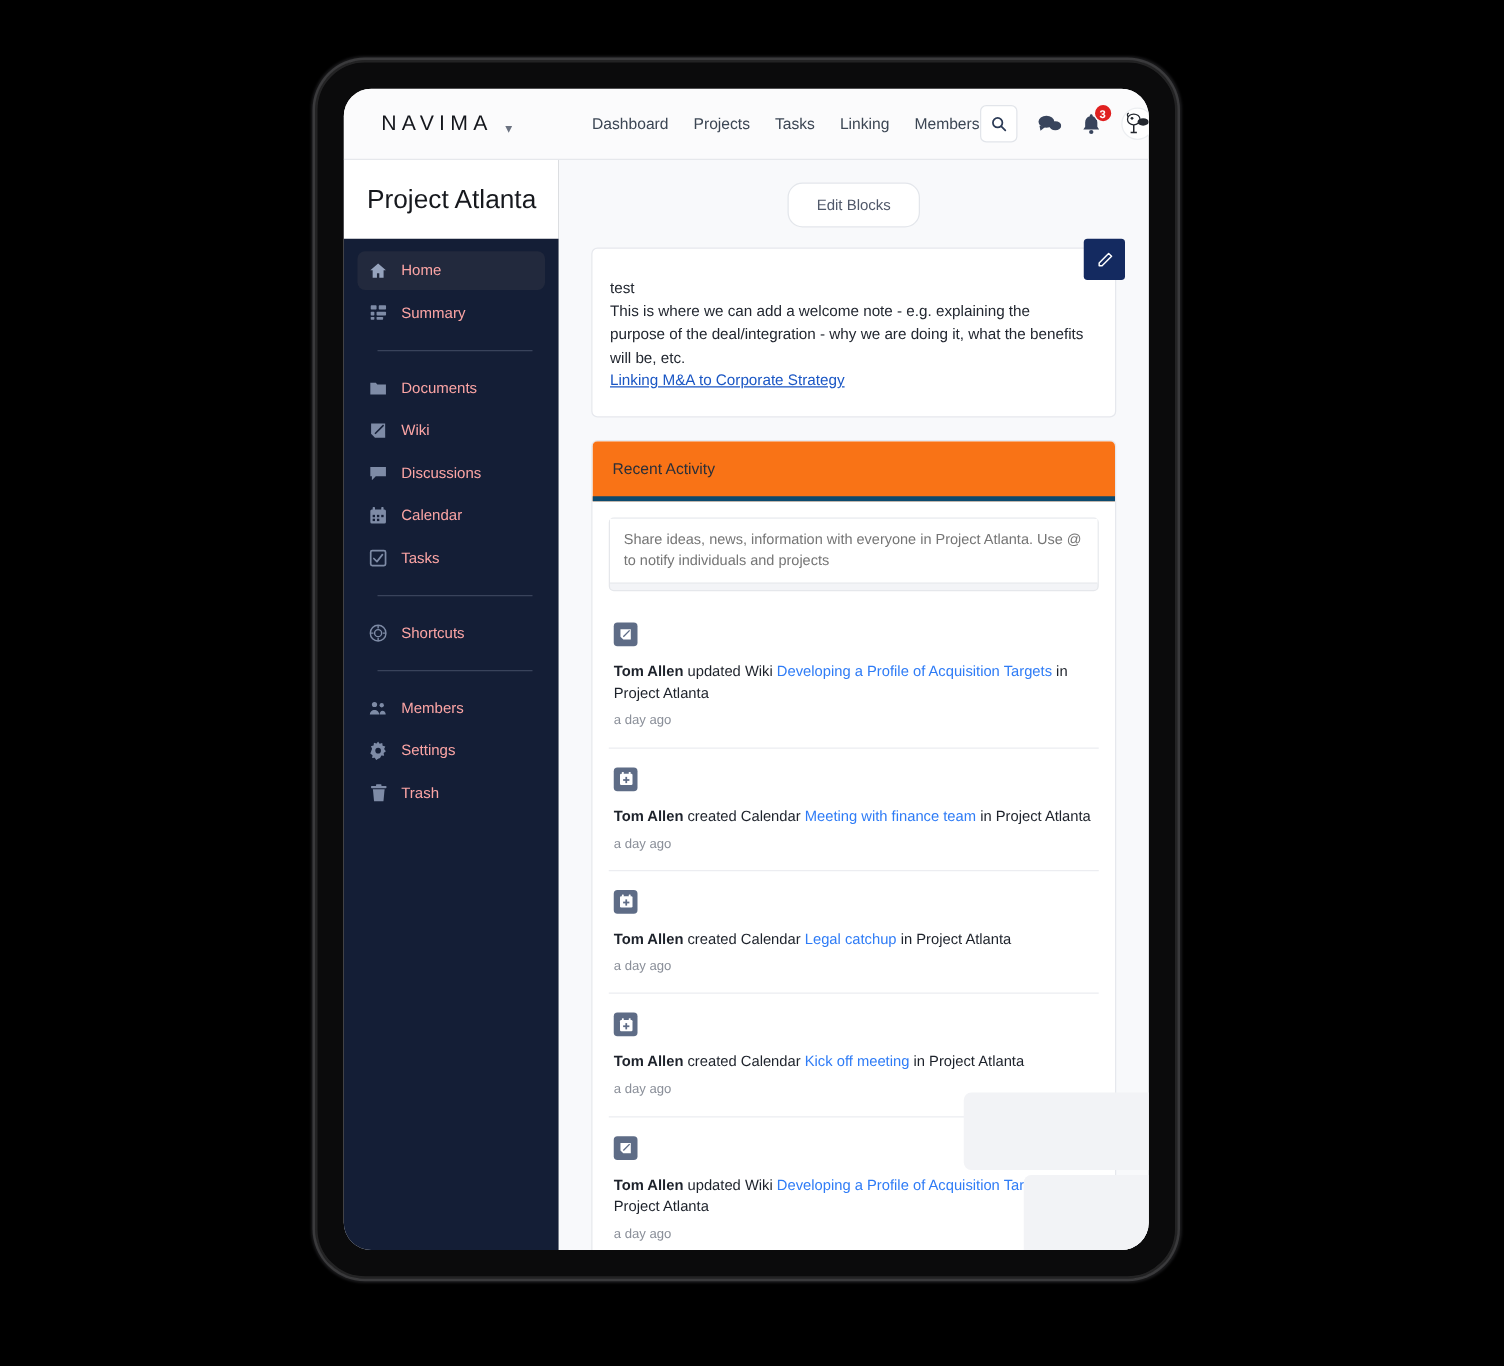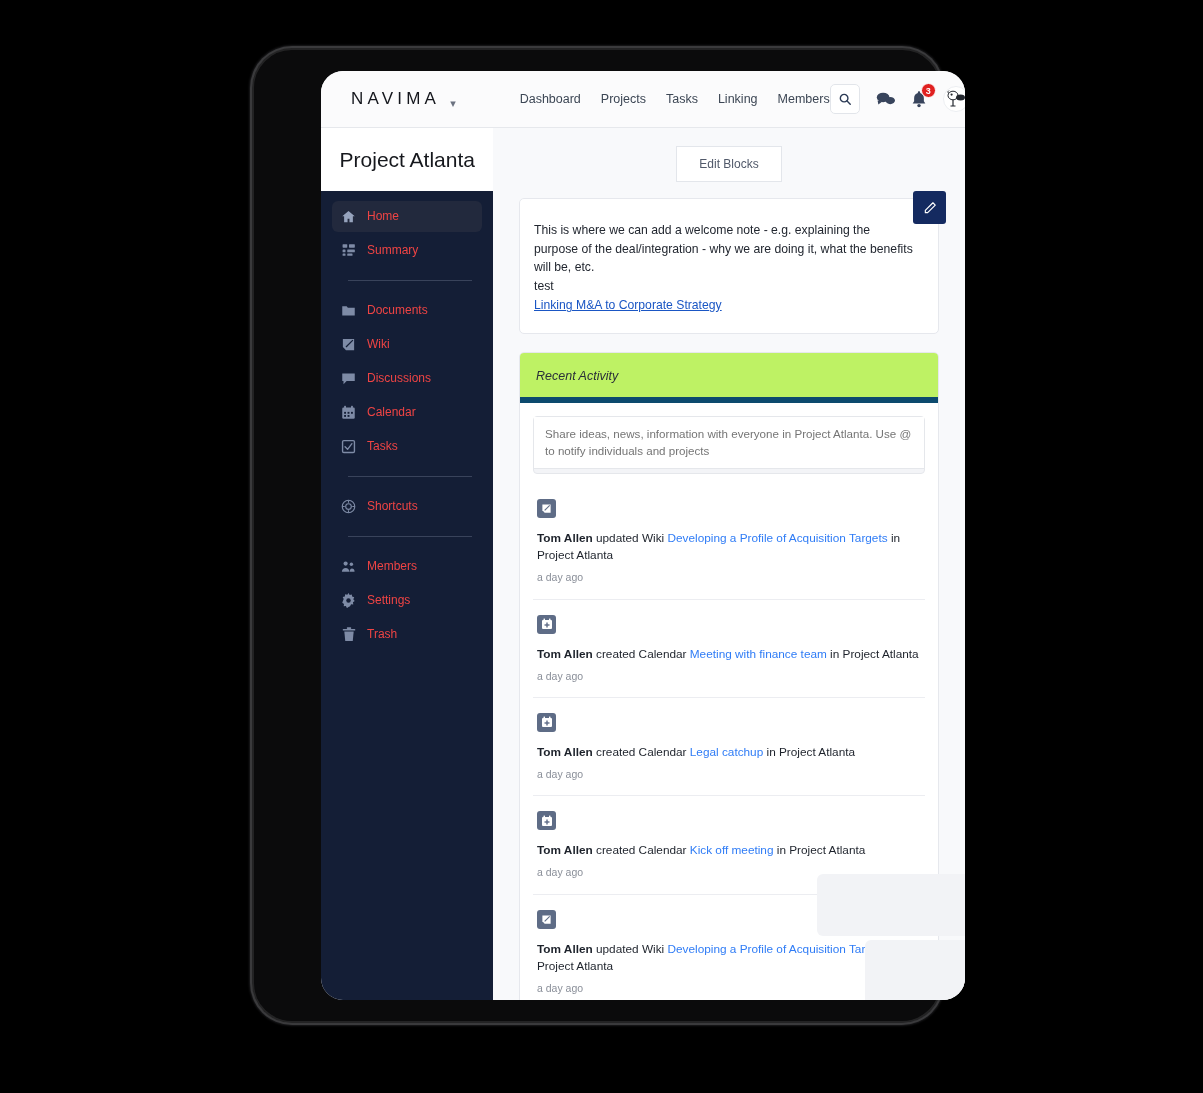--- a/index.html
+++ b/index.html
@@ -31,21 +31,20 @@
   }
 
   
   #screen {
     position: absolute;
     left: 23px; top: 23px;
     width: 644px; height: 929px;
     background: #f7f8fa;
     border-radius: 22px;
     overflow: hidden;
-    margin-left: 46px;
   }
 
   
   #topnav {
     position: relative;
     height: 57px;
     background: #fbfbfc;
     border-bottom: 1px solid #e6e8ec;
     display: flex;
     align-items: center;
@@ -138,21 +137,21 @@
   #sidebar-nav { padding: 10px 11px 0 11px; flex: 1; }
   .side-item {
     display: flex; align-items: center;
     gap: 11px;
     padding: 8px 9px;
     border-radius: 6px;
     cursor: pointer;
     margin-bottom: 3px;
   }
   .side-item.active { background: #22293d; }
-  .side-label { font-size: 12px; color: #ef4444; }
+  .side-label { font-size: 12px; color: #fca5a5; }
   .side-icon {
     width: 15px; height: 15px;
     display: flex; align-items: center; justify-content: center;
     color: #7e8ba6;
     flex: 0 0 15px;
   }
   .side-item.active .side-icon { color: #96a3bd; }
   .side-divider {
     height: 1px;
     background: #39435b;
@@ -164,21 +163,21 @@
     flex: 1;
     background: #f8f9fb;
     padding: 18px 26px 0 26px;
     overflow: hidden;
     position: relative;
   }
   #edit-blocks-row { display: flex; justify-content: center; margin-bottom: 16px; }
   #edit-blocks-button {
     background: #ffffff;
     border: 1px solid #e3e6eb;
-    border-radius: 0;
+    border-radius: 12px;
     padding: 10px 22px;
     font-size: 12px;
     color: #51596a;
     cursor: pointer;
   }
 
   .card {
     background: #ffffff;
     border: 1px solid #e6e8ed;
     border-radius: 5px;
@@ -214,23 +213,22 @@
     color: #1a56c4;
     text-decoration: underline;
     cursor: pointer;
     display: inline-block;
   }
 
   
   #activity-card { overflow: hidden; }
   #activity-header {
     padding: 13px 16px;
-    border-bottom: 6px solid #0c4a6e;
-    background: #bef264;
-    font-style: italic;
+    border-bottom: 4px solid #0c4a6e;
+    background: #f97316;
   }
   #activity-title { font-size: 12.5px; color: #2a2f39; }
   #activity-body { padding: 13px 13px 16px 13px; }
 
   
   #composer {
     background: #f3f4f7;
     border: 1px solid #e5e7eb;
     border-radius: 4px;
     margin-bottom: 10px;
@@ -537,22 +535,22 @@
         <div id="edit-blocks-row">
           <button id="edit-blocks-button">Edit Blocks</button>
         </div>
 
         <div class="card" id="welcome-card">
           <div id="welcome-edit-button">
             <svg width="14" height="14" viewBox="0 0 24 24" fill="none" stroke="#ffffff" stroke-width="2" stroke-linecap="round" stroke-linejoin="round">
               <path d="M17 3l4 4L8 20H4v-4Z"></path>
             </svg>
           </div>
+          <p class="welcome-para">test</p>
           <p class="welcome-para">This is where we can add a welcome note - e.g. explaining the purpose of the deal/integration - why we are doing it, what the benefits will be, etc.</p>
-          <p class="welcome-para">test</p>
           <a id="welcome-link">Linking M&amp;A to Corporate Strategy</a>
         </div>
 
         <div class="card" id="activity-card">
           <div id="activity-header">
             <span id="activity-title">Recent Activity</span>
           </div>
 
           <div id="activity-body">
 

